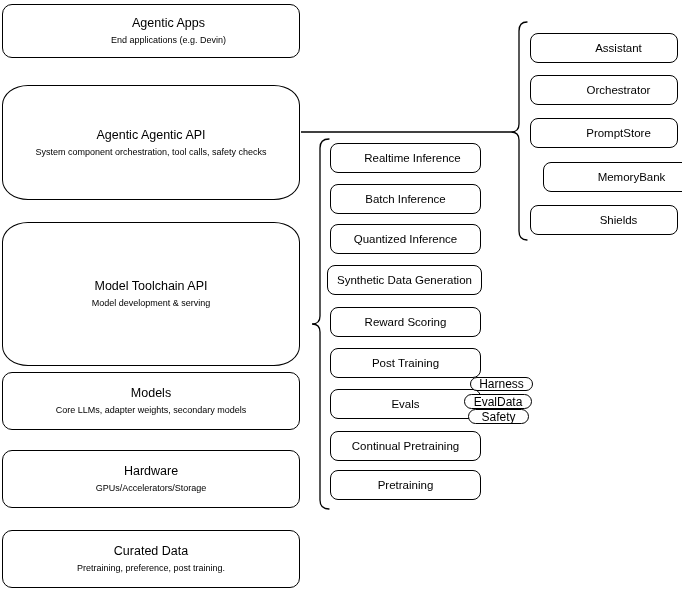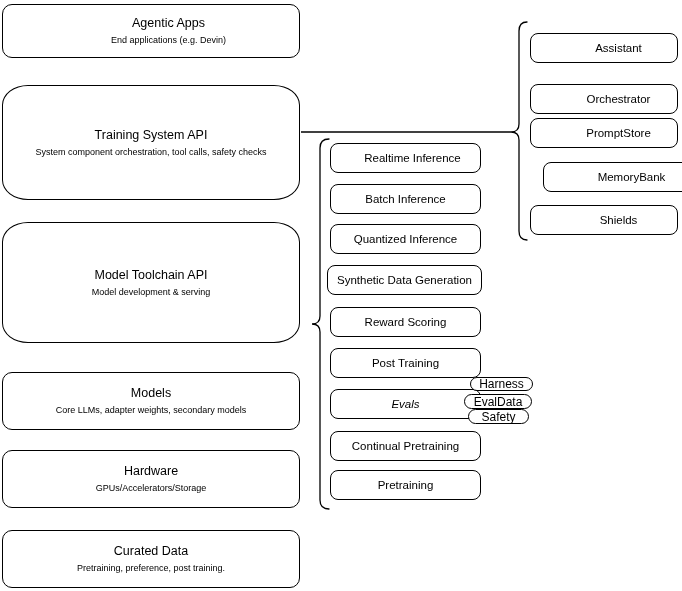--- a/index.html
+++ b/index.html
@@ -58,25 +58,25 @@
 
     <path d="M527,22 Q519,22 519,31 L519,124 Q519,132 511,132 Q519,132 519,140 L519,231 Q519,240 527,240" fill="none" stroke="#000" stroke-width="1.3" stroke-linecap="round"></path>
   </svg>
 
   <div class="node lbox small" style="top:4px;height:54px;padding-left:35px;">
     <div class="title">Agentic Apps</div>
     <div class="sub">End applications (e.g. Devin)</div>
   </div>
 
   <div class="node lbox big" style="top:85px;height:115px;">
-    <div class="title">Training System API</div>
+    <div class="title">Agentic Agentic API</div>
     <div class="sub">System component orchestration, tool calls, safety checks</div>
   </div>
 
-  <div class="node lbox big" style="top:222px;height:121px;">
+  <div class="node lbox big" style="top:222px;height:144px;">
     <div class="title">Model Toolchain API</div>
     <div class="sub">Model development &amp; serving</div>
   </div>
 
   <div class="node lbox small" style="top:372px;height:58px;">
     <div class="title">Models</div>
     <div class="sub">Core LLMs, adapter weights, secondary models</div>
   </div>
 
   <div class="node lbox small" style="top:450px;height:58px;">
@@ -100,21 +100,21 @@
   </div>
   <div class="node mbox" style="top:265px;left:327px;width:155px;">
     <span>Synthetic Data Generation</span>
   </div>
   <div class="node mbox" style="top:307px;">
     <span>Reward Scoring</span>
   </div>
   <div class="node mbox" style="top:348px;">
     <span>Post Training</span>
   </div>
-  <div class="node mbox" style="top:389px;font-style:italic;">
+  <div class="node mbox" style="top:389px;">
     <span>Evals</span>
   </div>
   <div class="node mbox" style="top:431px;">
     <span>Continual Pretraining</span>
   </div>
   <div class="node mbox" style="top:470px;">
     <span>Pretraining</span>
   </div>
 
   <div class="tag" style="left:470px;top:377px;width:63px;height:14px;">
@@ -123,21 +123,21 @@
   <div class="tag" style="left:464px;top:394px;width:68px;height:15px;">
     <span>EvalData</span>
   </div>
   <div class="tag" style="left:468px;top:409px;width:61px;height:15px;">
     <span>Safety</span>
   </div>
 
   <div class="node rbox" style="top:33px;">
     <span>Assistant</span>
   </div>
-  <div class="node rbox" style="top:84px;">
+  <div class="node rbox" style="top:75px;">
     <span>Orchestrator</span>
   </div>
   <div class="node rbox" style="top:118px;">
     <span>PromptStore</span>
   </div>
   <div class="node rbox" style="top:162px;margin-left:13px;">
     <span>MemoryBank</span>
   </div>
   <div class="node rbox" style="top:205px;">
     <span>Shields</span>

